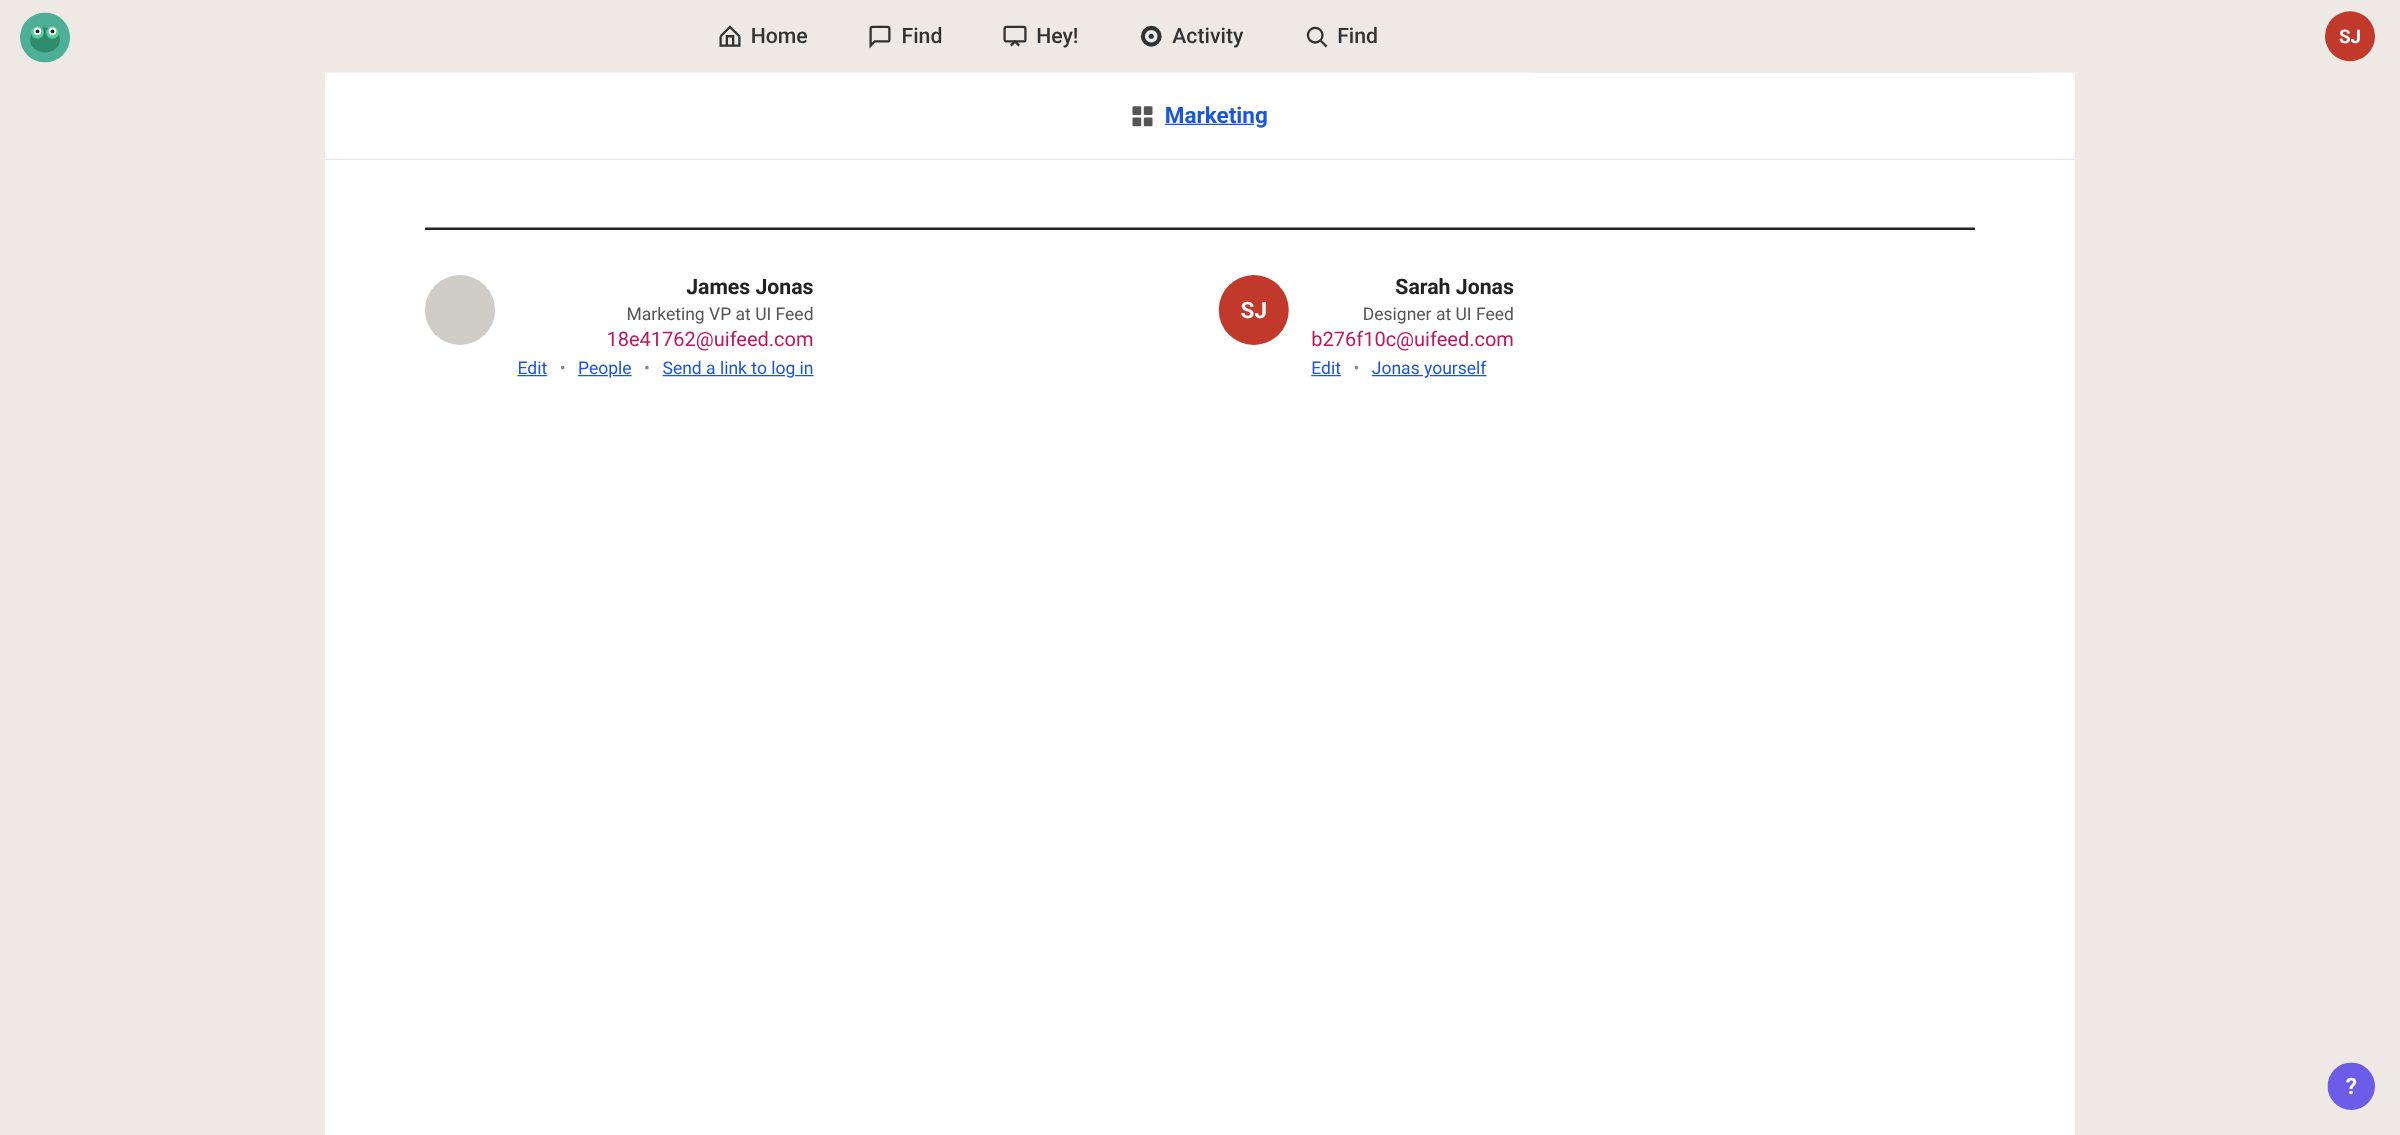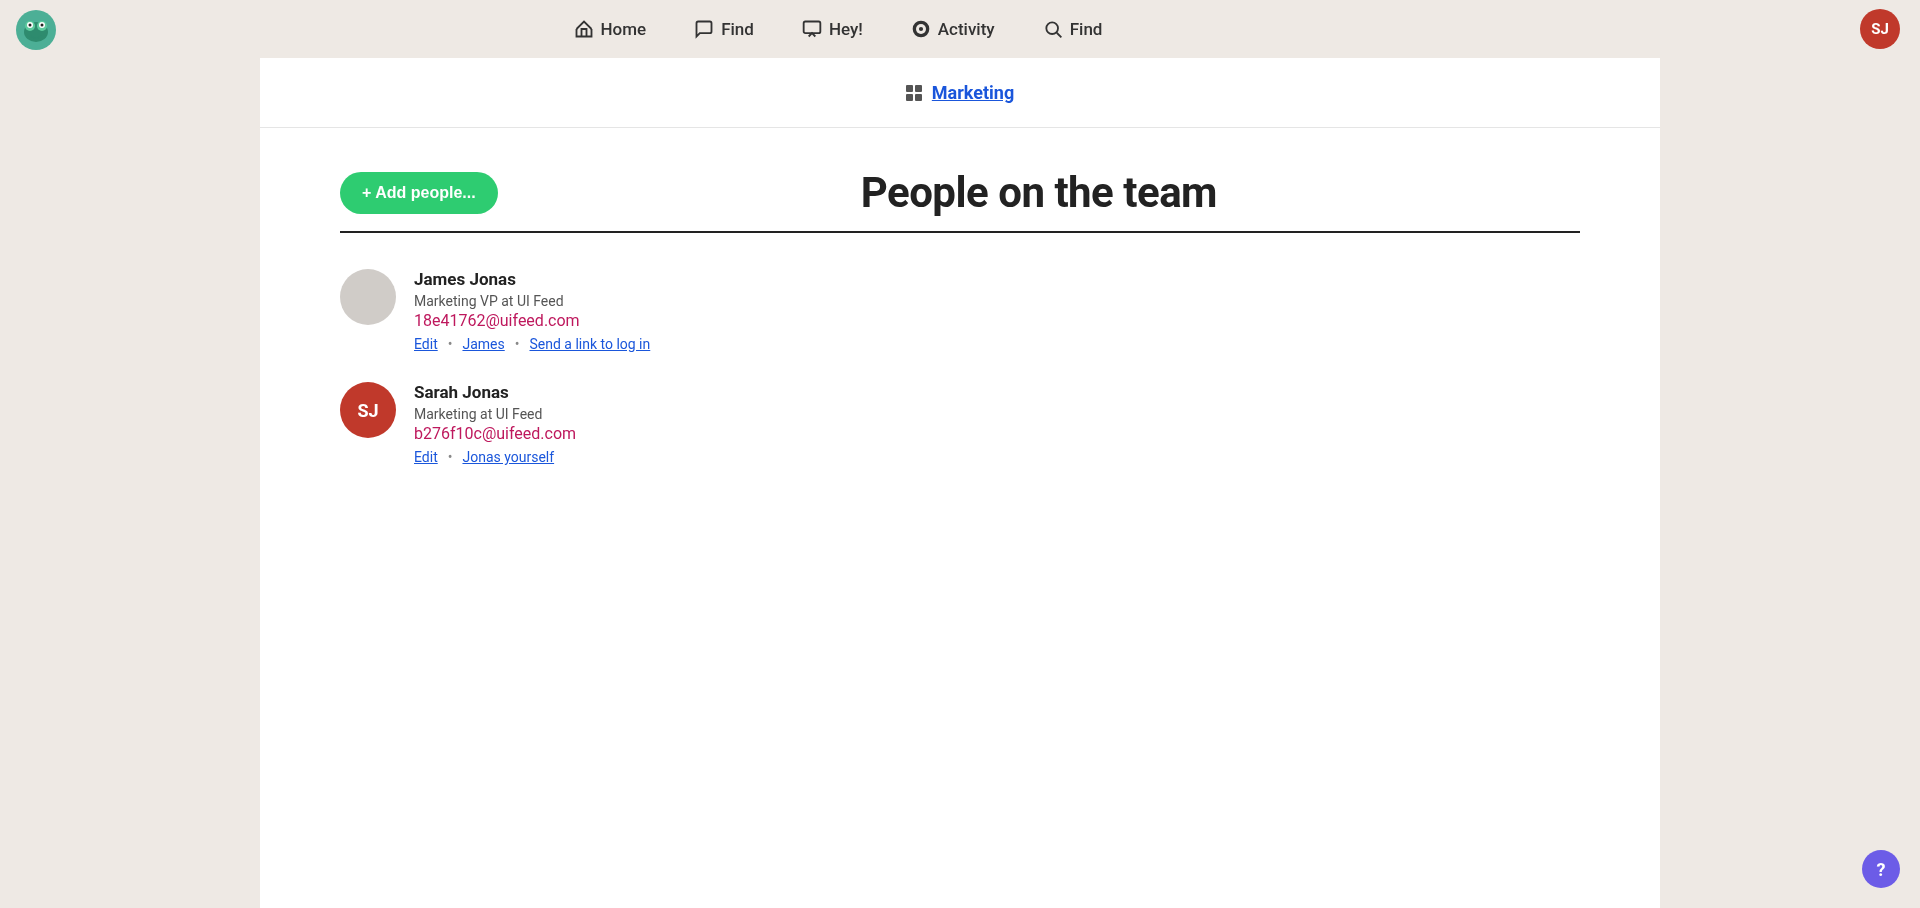--- a/index.html
+++ b/index.html
@@ -194,23 +194,24 @@
       width: 100%;
       height: 2px;
       background: #222;
       margin-top: 14px;
       margin-bottom: 36px;
     }
 
     
     .people-list {
       display: grid;
-      grid-template-columns: 1fr;
+      grid-template-columns: 1fr 1fr;
       gap: 30px;
       margin-top: 10px;
+      text-align: right;
     }
 
     .person-card {
       display: flex;
       align-items: flex-start;
       gap: 18px;
     }
 
     .person-avatar {
       width: 56px;
@@ -353,55 +354,49 @@
             <i></i>
             <i></i>
             <i></i>
         </span>
       </div>
       <a class="project-title">Marketing</a>
     </div>
 
     <div class="page-content">
 
-      <div class="page-title-row">
-        <button class="add-people-btn">
-          <span>+ Add people...</span>
-        </button>
-        <div class="page-title-text">People on the team</div>
-      </div>
 
       <div class="title-underline"></div>
 
       <div class="people-list">
 
         <div class="person-card">
           <div class="person-avatar" style="background:#d0ccc8;">
           </div>
           <div class="person-info">
             <div class="person-name">James Jonas</div>
             <div class="person-role">Marketing VP at UI Feed</div>
             <div class="person-email">18e41762@uifeed.com</div>
             <div class="person-actions">
               <a>Edit</a>
               <span class="sep"> • </span>
-              <a>James</a>
+              <a>People</a>
               <span class="sep"> • </span>
               <a>Send a link to log in</a>
             </div>
           </div>
         </div>
 
         <div class="person-card">
           <div class="person-avatar initials-sj">
             <span>SJ</span>
           </div>
           <div class="person-info">
             <div class="person-name">Sarah Jonas</div>
-            <div class="person-role">Marketing at UI Feed</div>
+            <div class="person-role">Designer at UI Feed</div>
             <div class="person-email">b276f10c@uifeed.com</div>
             <div class="person-actions">
               <a>Edit</a>
               <span class="sep"> • </span>
               <a>Jonas yourself</a>
             </div>
           </div>
         </div>
 
       </div>

